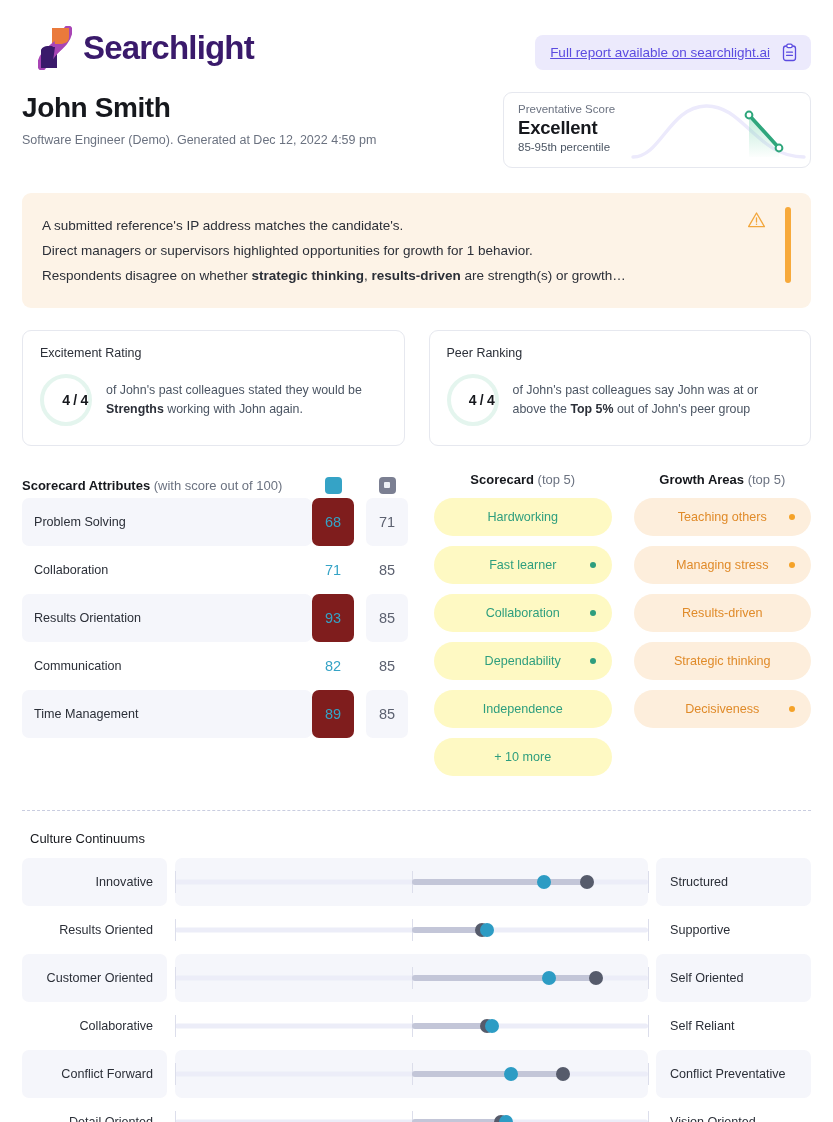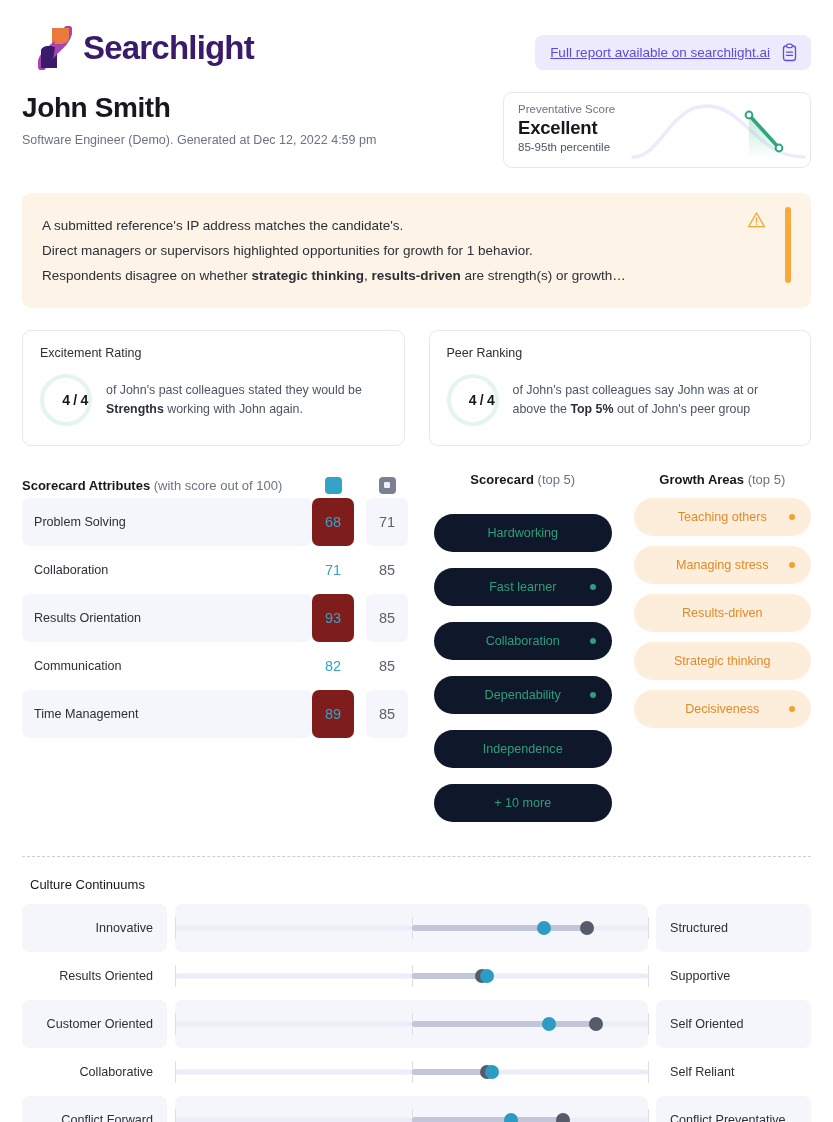--- a/index.html
+++ b/index.html
@@ -121,21 +121,21 @@
 
   .pills-wrap { flex: 1; display: flex; gap: 22px; }
   .pill-col { flex: 1; }
   .pill-head { text-align: center; font-size: 13px; font-weight: bold; color: #16181d; height: 26px; }
   .pill-head span { font-weight: normal; color: #6b7280; }
   .pill {
     height: 38px; border-radius: 19px; position: relative;
     display: flex; align-items: center; justify-content: center;
     font-size: 12.6px; margin-bottom: 10px;
   }
-  .pill-green { background: #0f172a; color: #2e9e7e; margin-top: 16px; }
+  .pill-green { background: #fef9c3; color: #2e9e7e; }
   .pill-orange { background: #fdeedc; color: #e08b2a; }
   .pill .dot { position: absolute; right: 16px; width: 6px; height: 6px; border-radius: 50%; }
   .pill-green .dot { background: #2e9e7e; }
   .pill-orange .dot { background: #f5a228; }
 
   
   .divider {
     margin: 24px 22px 0 22px;
     border-top: 1px dashed #c9cde0;
   }

